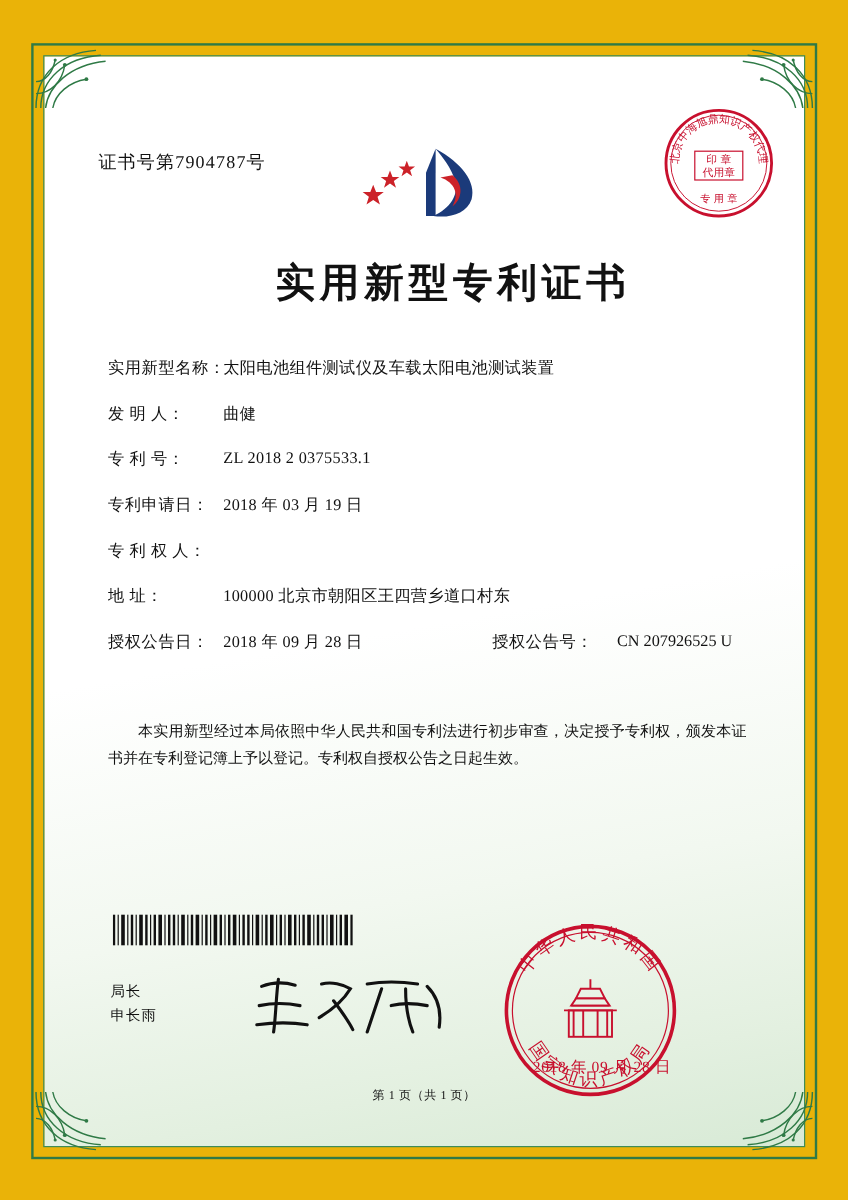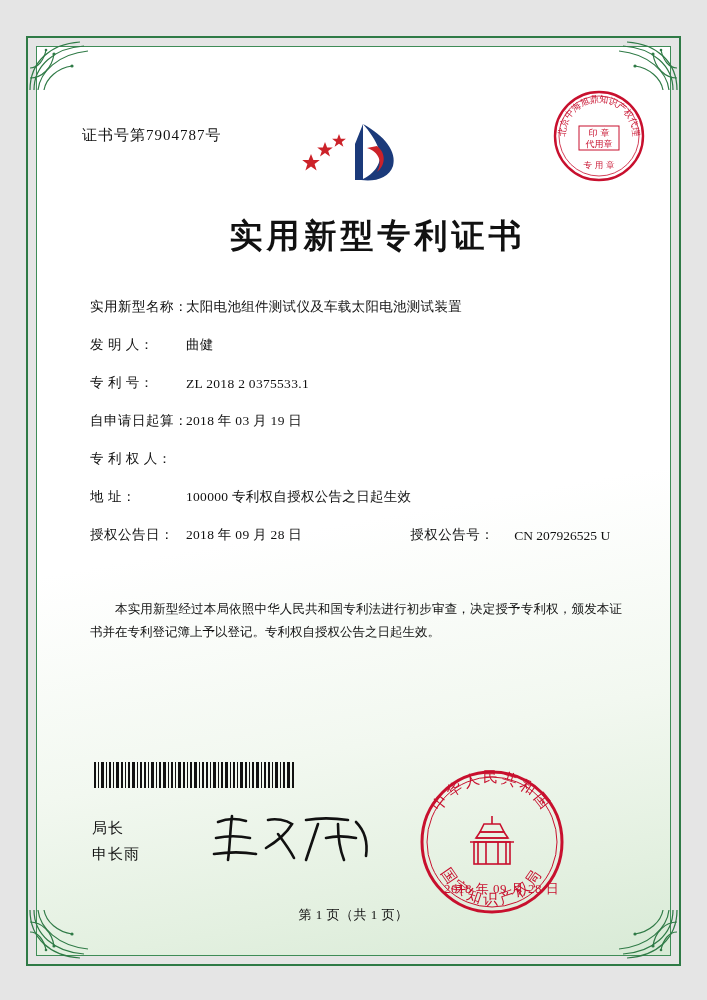--- a/index.html
+++ b/index.html
@@ -8,21 +8,21 @@
     background: #ffffff;
   }
   body {
     font-family: "Liberation Serif", "DejaVu Serif", serif;
   }
   #page {
     position: relative;
     width: 707px;
     height: 1000px;
     overflow: hidden;
-    background: #e5e5e5;
+    background: #eab308;
   }
   
   .border-outer {
     position: absolute;
     left: 26px;
     top: 36px;
     width: 655px;
     height: 930px;
     border: 2px solid #2f7a46;
     box-sizing: border-box;
@@ -96,21 +96,21 @@
   .fields {
     position: absolute;
     left: 54px;
     top: 252px;
     width: 530px;
     font-size: 13.5px;
     color: #111;
   }
   .field-row {
     display: flex;
-    align-items: flex-end;
+    align-items: flex-start;
     margin-bottom: 20px;
     white-space: nowrap;
   }
   .field-label {
     width: 96px;
     flex: 0 0 96px;
     letter-spacing: 0.5px;
   }
   .field-value {
     flex: 1 1 auto;
@@ -141,21 +141,21 @@
     position: absolute;
     left: 58px;
     top: 716px;
     width: 200px;
     height: 26px;
   }
   .sign-block {
     position: absolute;
     left: 56px;
     top: 770px;
-    font-size: 15px;
+    font-size: 12px;
     line-height: 1.7;
     color: #111;
     letter-spacing: 1px;
   }
   .signature {
     position: absolute;
     left: 170px;
     top: 762px;
     width: 180px;
     height: 62px;
@@ -174,21 +174,21 @@
     font-size: 13px;
     color: #c8102e;
     letter-spacing: 0.5px;
   }
   .page-foot {
     position: absolute;
     left: 0;
     right: 0;
     top: 860px;
     text-align: center;
-    font-size: 13px;
+    font-size: 10px;
     color: #111;
     letter-spacing: 0.5px;
   }
 </style>
 </head>
 <body>
 
 <div id="page">
 
   <div class="border-outer"></div>
@@ -304,29 +304,29 @@
       </div>
       <div class="field-row">
         <div class="field-label">发 明 人：</div>
         <div class="field-value">曲健</div>
       </div>
       <div class="field-row">
         <div class="field-label">专 利 号：</div>
         <div class="field-value">ZL 2018 2 0375533.1</div>
       </div>
       <div class="field-row">
-        <div class="field-label">自申请日起算：</div>
+        <div class="field-label">专利申请日：</div>
         <div class="field-value">2018 年 03 月 19 日</div>
       </div>
       <div class="field-row">
         <div class="field-label">专 利 权 人：</div>
       </div>
       <div class="field-row">
         <div class="field-label">地 址：</div>
-        <div class="field-value">100000 专利权自授权公告之日起生效</div>
+        <div class="field-value">100000 北京市朝阳区王四营乡道口村东</div>
       </div>
       <div class="field-row dual">
         <div class="field-label">授权公告日：</div>
         <div class="field-value">2018 年 09 月 28 日</div>
         <div class="second-label">授权公告号：</div>
         <div class="second-value">CN 207926525 U</div>
       </div>
     </div>
 
     <div class="paras">

